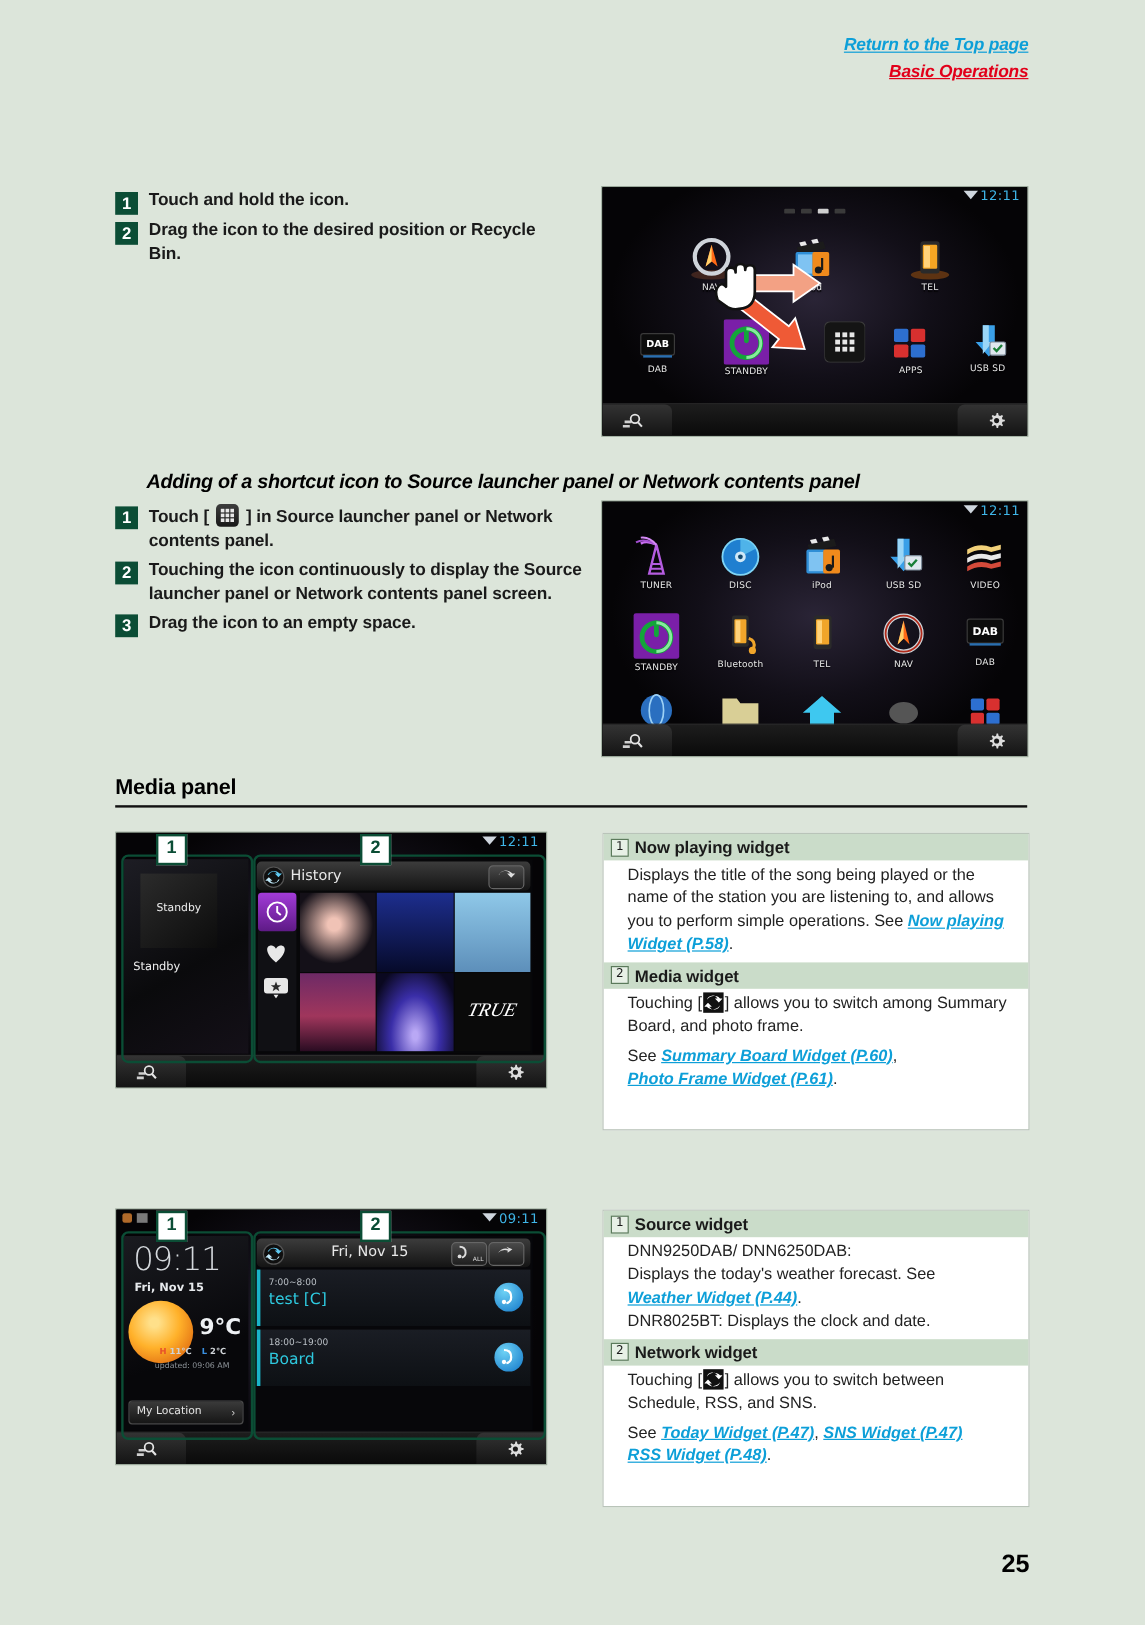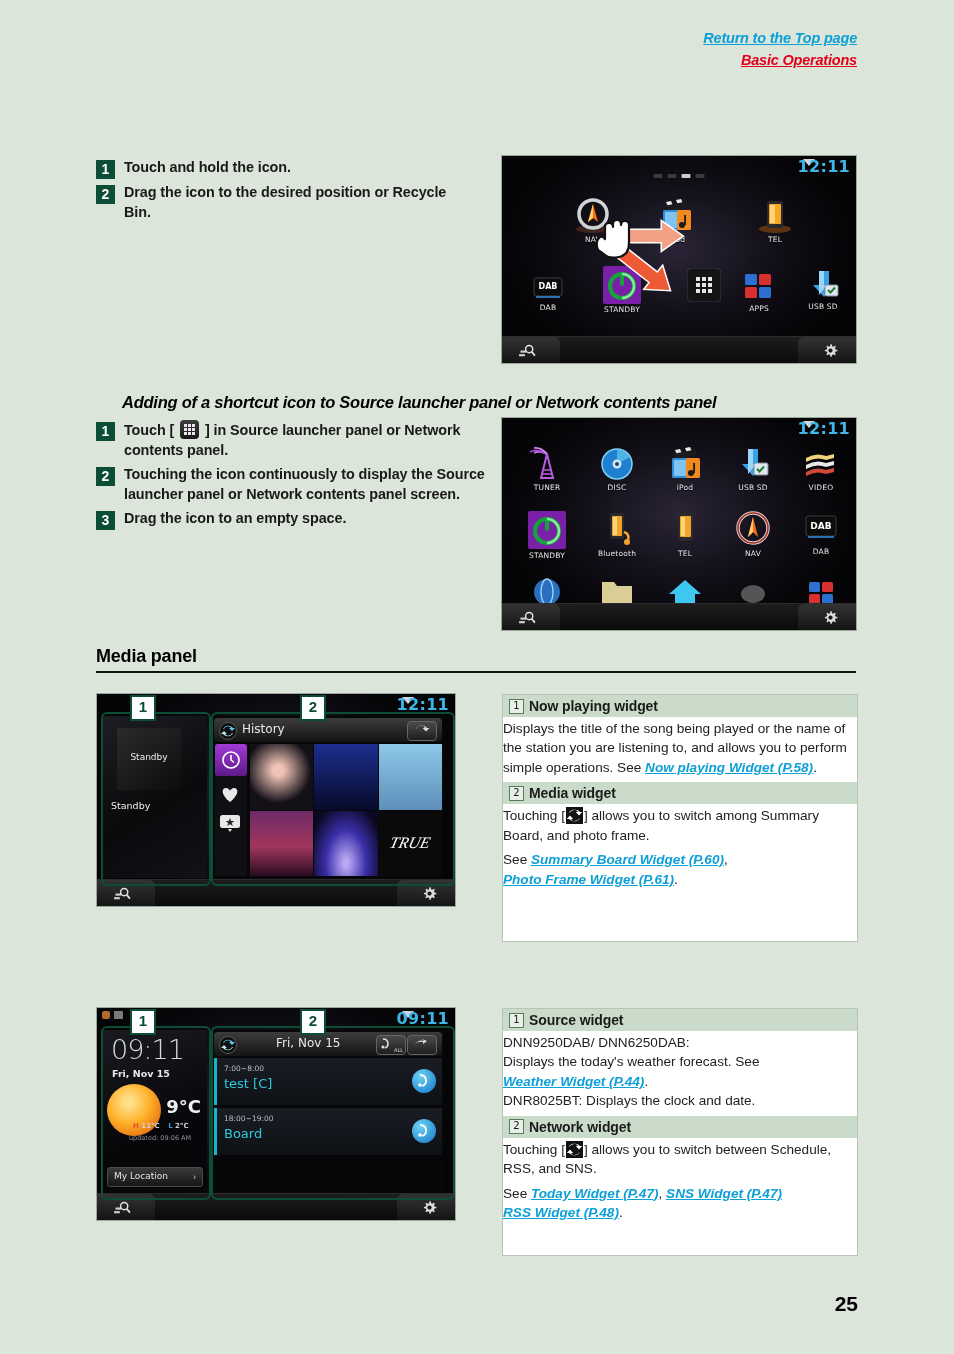--- a/index.html
+++ b/index.html
@@ -48,21 +48,21 @@
   }
   .dev-bg{position:absolute;inset:0;
     background:
       radial-gradient(ellipse 60% 70% at 50% 45%, #2a2436 0%, #120f18 45%, #050406 80%),
       #000;
   }
   .statusbar{position:absolute;left:0;top:0;right:0;height:15px;}
   .wifi{position:absolute;right:41px;top:3px;width:0;height:0;
     border-left:6px solid transparent;border-right:6px solid transparent;
     border-top:7px solid #cfd6de;}
-  .clock{position:absolute;right:6px;top:1px;font-size:16px;font-weight:bold;
+  .clock{position:absolute;right:6px;top:1px;font-size:11px;font-weight:normal;
     color:#3fb6e8;letter-spacing:0.3px;font-family:"DejaVu Sans", sans-serif;}
   .dots{position:absolute;left:50%;top:18px;transform:translateX(-50%);display:flex;gap:5px;}
   .dots span{width:9px;height:4px;background:#3a3a3a;border-radius:1px;}
   .dots span.on{background:#cfcfcf;}
 
   .bottombar{position:absolute;left:0;right:0;bottom:0;height:26px;
     background:linear-gradient(180deg,#1d1d1d,#0a0a0a);border-top:1px solid #2c2c2c;}
   .btn-left{position:absolute;left:0;bottom:0;width:58px;height:26px;
     background:linear-gradient(180deg,#333,#141414);border-radius:0 6px 0 0;}
   .btn-right{position:absolute;right:0;bottom:0;width:58px;height:26px;
@@ -97,21 +97,21 @@
     padding:0;box-sizing:border-box;
   }
   .dh{
     background:#cadcc9;padding:3px 7px 3px 6px;display:flex;align-items:center;gap:5px;
   }
   .dh .sq{
     width:13px;height:13px;border:1px solid #5b7a5b;background:#e7f0e6;color:#1a1a1a;
     font-size:10px;line-height:12px;text-align:center;font-family:"DejaVu Sans",sans-serif;
   }
   .dh .t{font-weight:bold;font-size:14px;letter-spacing:-0.1px;}
-  .db{padding:2px 8px 5px 0;font-size:13.6px;line-height:1.43;color:#222;}
+  .db{padding:2px 8px 5px 20px;font-size:13.6px;line-height:1.43;color:#222;}
   .db p{margin:0;}
   .lk{color:#0d9fd8;font-style:italic;font-weight:bold;text-decoration:underline;}
   .swap-ico{
     display:inline-block;width:17px;height:17px;background:#111;vertical-align:-4px;
     position:relative;margin:0 1px;
   }
   .swap-ico svg{position:absolute;left:1px;top:1px;}
 
   
   .pageno{position:absolute;right:96px;bottom:38px;font-size:21px;font-weight:bold;color:#000;}

